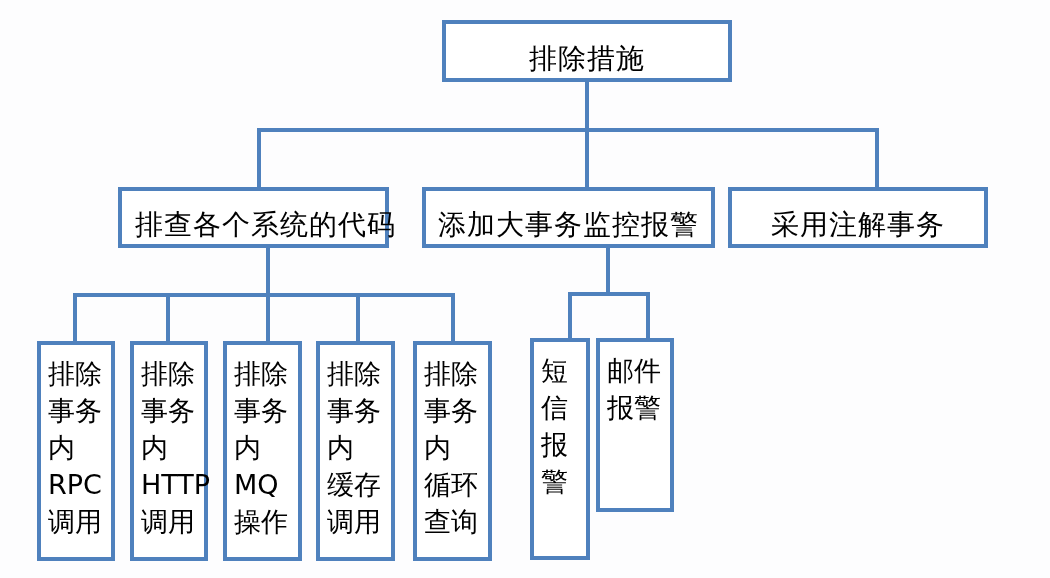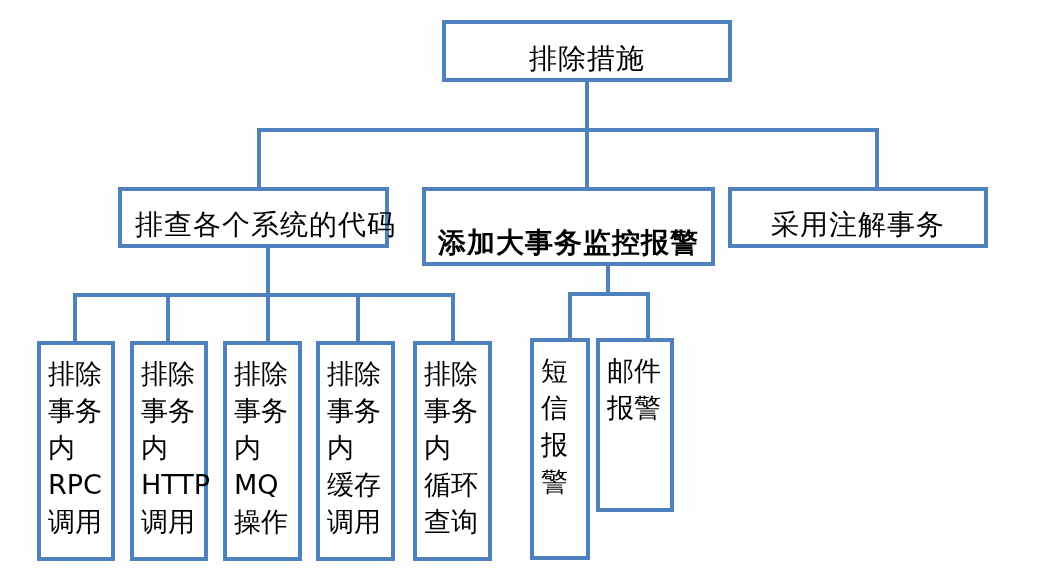--- a/index.html
+++ b/index.html
@@ -56,21 +56,21 @@
     white-space: pre-line;
     font-size: 27px;
     line-height: 37px;
     padding: 10px 0 0 7px;
     letter-spacing: 0;
   }
   
   .n-root  { left: 442px; top: 20px;  width: 290px; height: 62px; }
   
   .n-b1    { left: 118px; top: 187px; width: 271px; height: 61px; padding-left: 24px; }
-  .n-b2    { left: 422px; top: 187px; width: 293px; height: 79px; font-weight: bold; }
+  .n-b2    { left: 422px; top: 187px; width: 293px; height: 61px; }
   .n-b3    { left: 728px; top: 187px; width: 260px; height: 61px; }
   
   .n-l1    { left: 37px;  top: 341px; width: 78px; height: 220px; }
   .n-l2    { left: 130px; top: 341px; width: 78px; height: 220px; }
   .n-l3    { left: 223px; top: 341px; width: 79px; height: 220px; }
   .n-l4    { left: 316px; top: 341px; width: 79px; height: 220px; }
   .n-l5    { left: 413px; top: 341px; width: 79px; height: 220px; }
   
   .n-l6    { left: 530px; top: 338px; width: 60px; height: 222px; }
   .n-l7    { left: 596px; top: 338px; width: 78px; height: 174px; }

